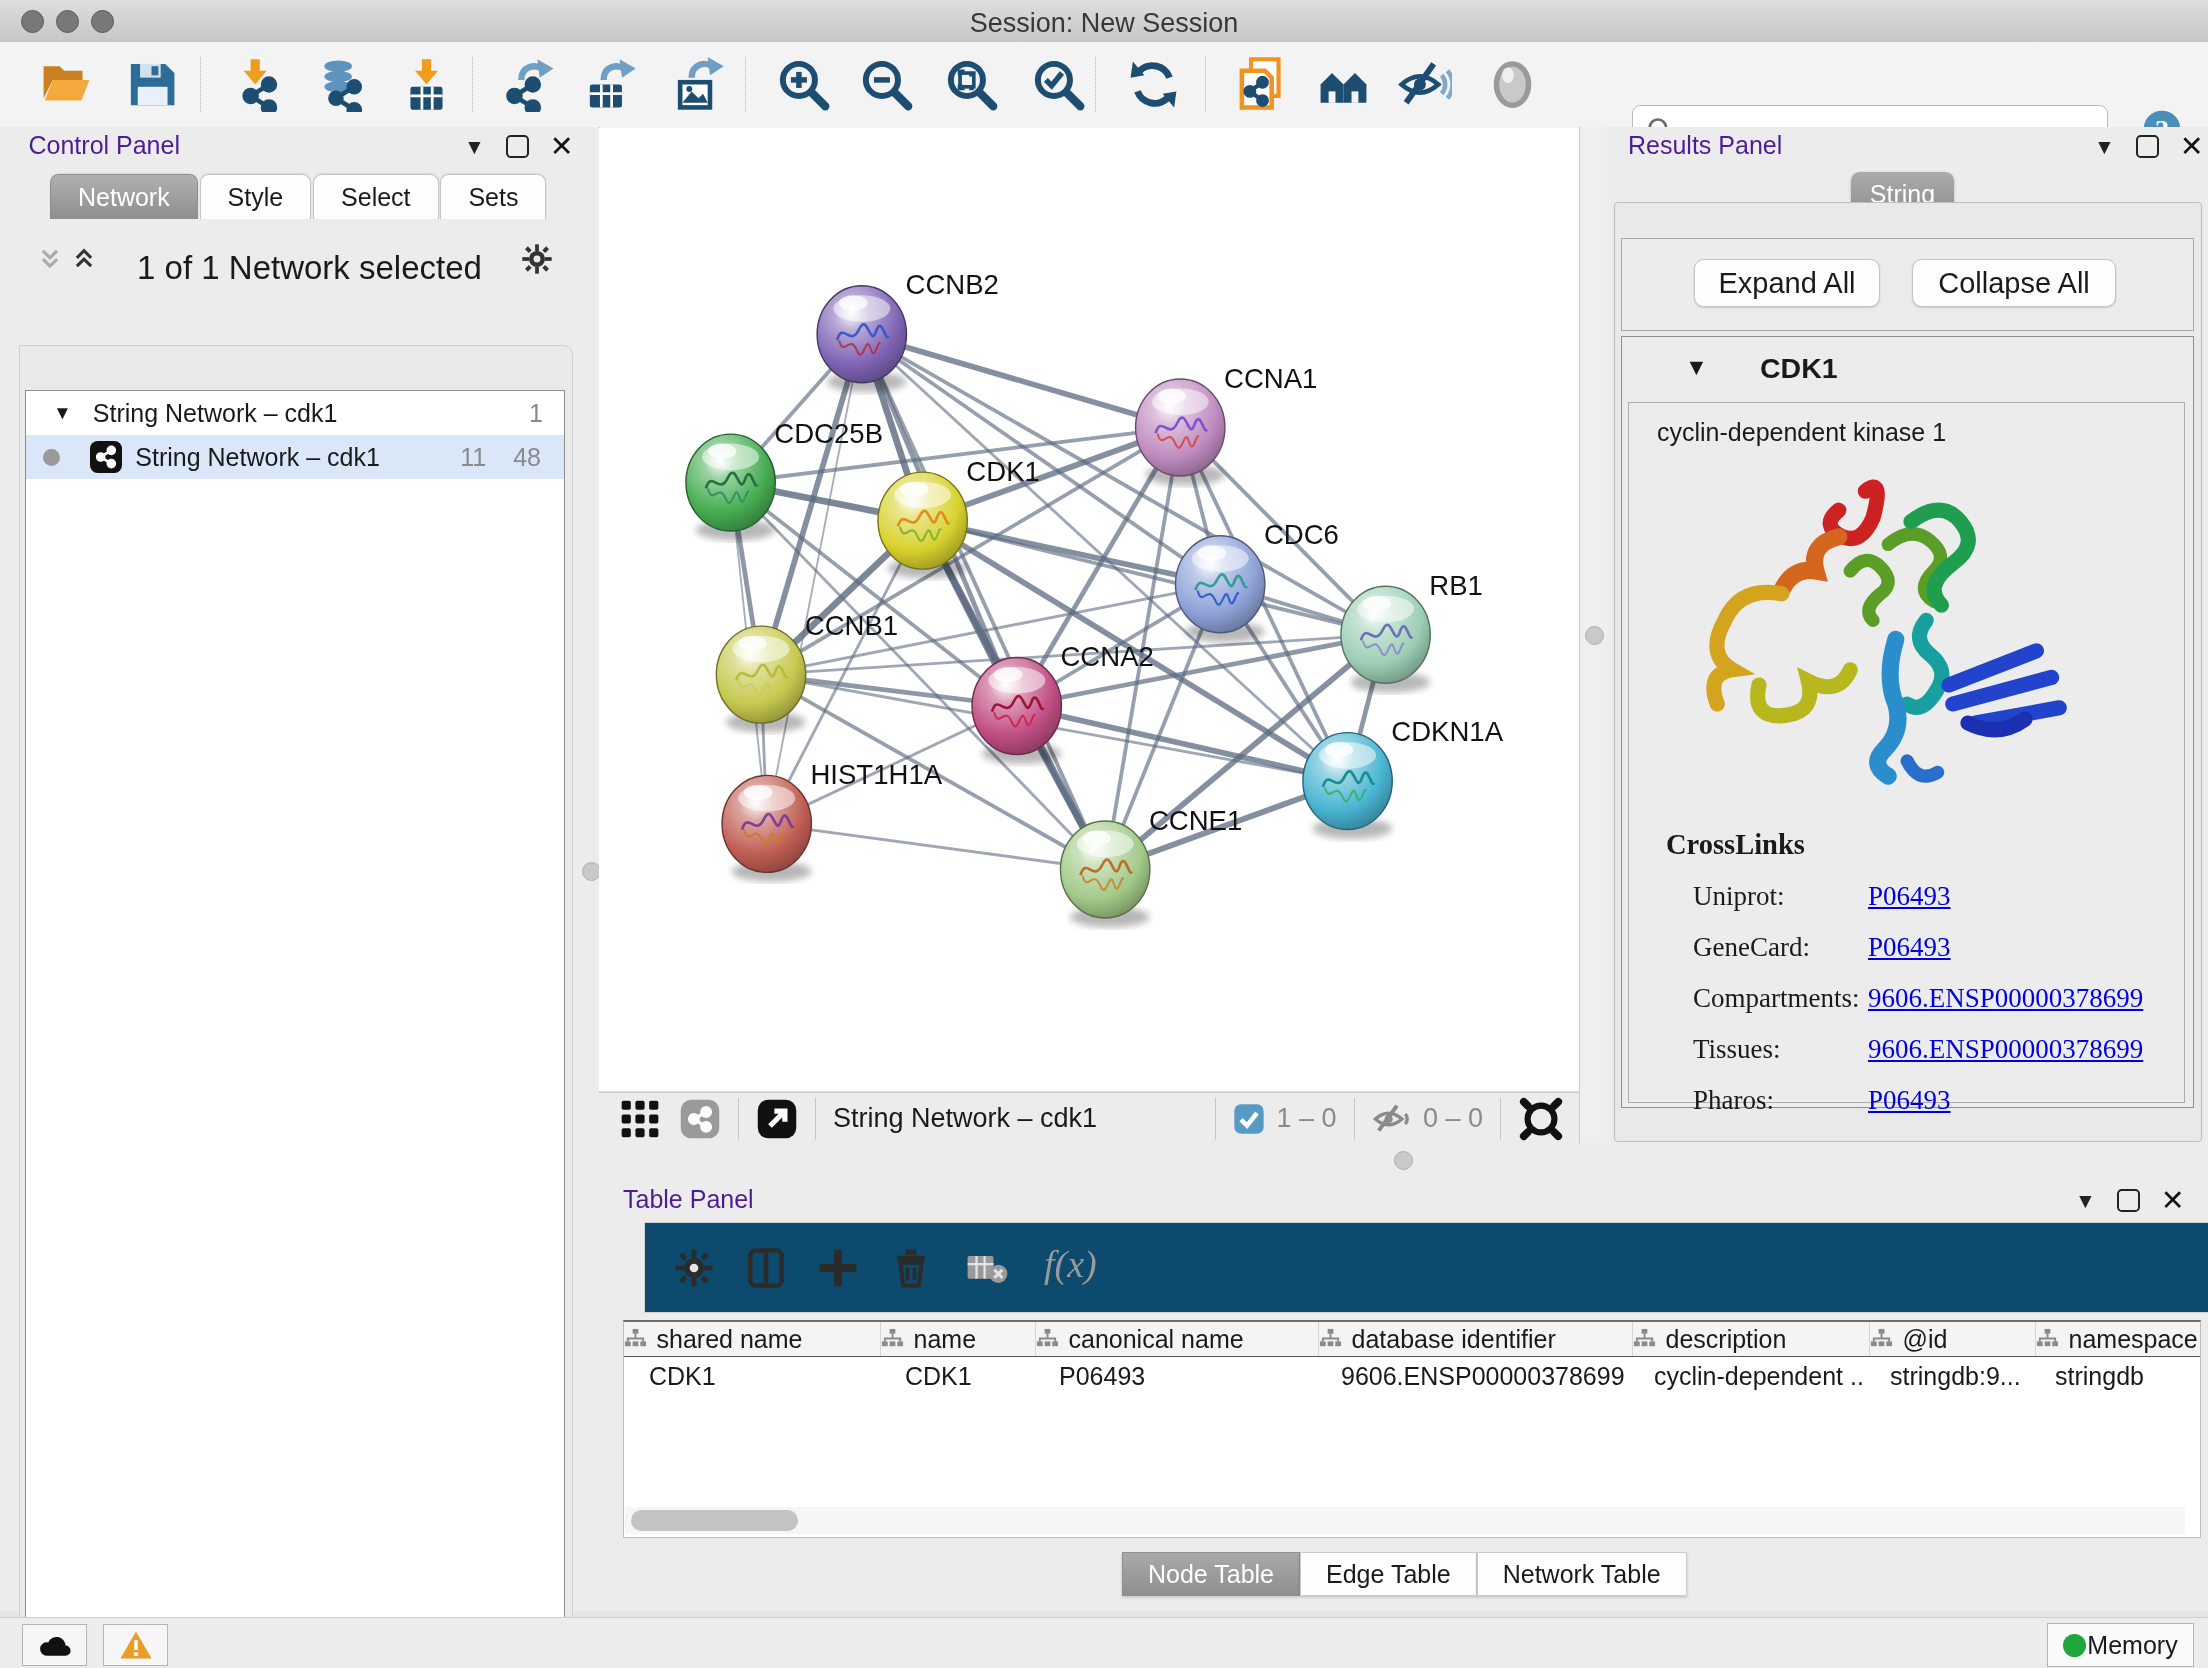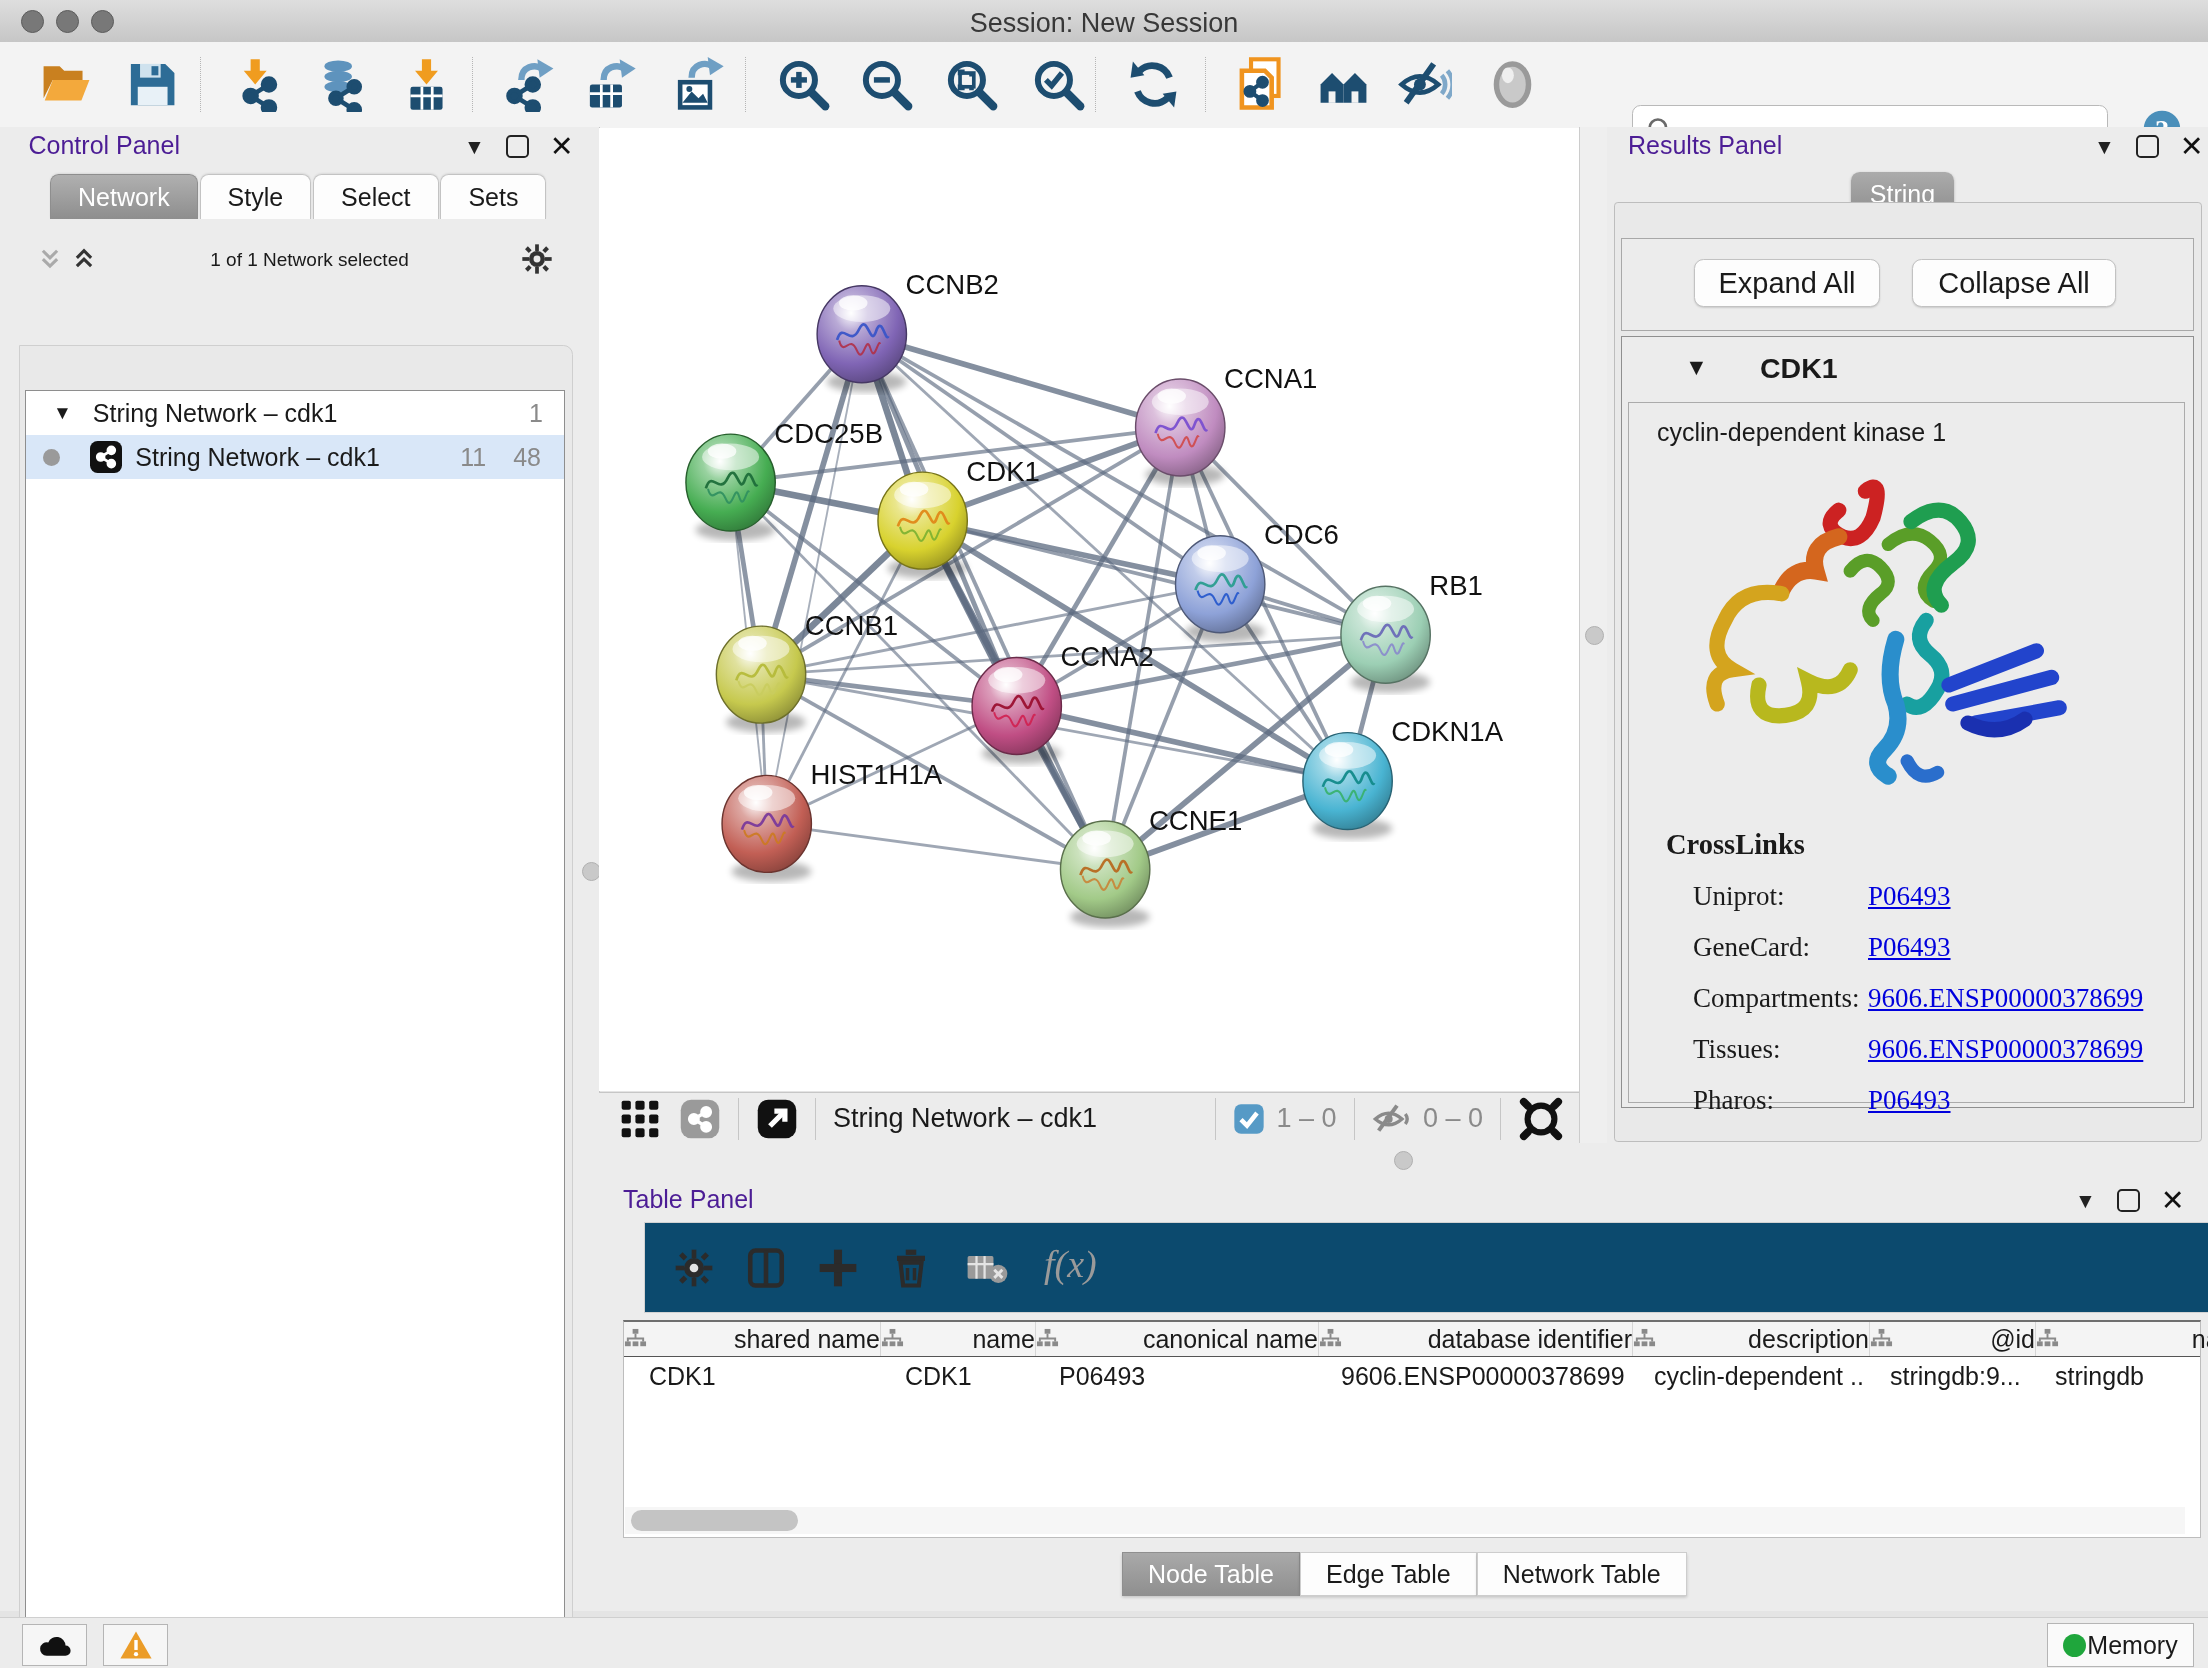--- a/index.html
+++ b/index.html
@@ -56,21 +56,21 @@
         display:flex;align-items:center;justify-content:center;box-shadow:0 1px 1.9px rgba(0,0,0,.15);}
   .cdkbox{left:1621px;top:336px;width:571px;height:770px;background:#ececec;border:1.9px solid #8f8f8f;}
   .cdkinner{left:1628px;top:402px;width:555px;height:699px;background:#ececec;border:1px solid #ababab;}
   .serif{font-family:"Liberation Serif","DejaVu Serif",serif;}
   a.xlink{color:#0000dd;text-decoration:underline;}
   
   .tpanel{left:599px;top:1179px;width:1609px;height:432px;background:#ececec;}
   .ttools{left:644px;top:1222px;width:1579px;height:89px;background:#0c4a6e;border:1px solid #d2d2d2;border-radius:0;}
   .tablebox{left:623px;top:1320px;width:1576px;height:215px;background:#fff;border:1px solid #bdbdbd;border-top:2.9px solid #6e6e6e;}
   .thead{display:flex;background:#f4f4f4;border-bottom:1.9px solid #555;height:34px;}
-  .th{display:flex;align-items:center;justify-content:space-between;gap:9.5px;font-size:25px;border-right:1px solid #d6d6d6;overflow:hidden;white-space:nowrap;flex:none;}
+  .th{display:flex;align-items:center;justify-content:flex-start;gap:9.5px;font-size:25px;border-right:1px solid #d6d6d6;overflow:hidden;white-space:nowrap;flex:none;}
   .td{font-size:25px;padding-left:25px;overflow:hidden;white-space:nowrap;flex:none;box-sizing:border-box;}
   .hscroll{left:625px;top:1507px;width:1560px;height:27px;background:#f6f6f6;}
   .hthumb{left:5.7px;top:2.9px;width:167px;height:21px;border-radius:10.5px;background:#c4c4c4;}
   .btab{height:42px;display:inline-flex;align-items:center;justify-content:center;font-size:25px;
         background:#fdfdfd;border:1px solid #cdcdcd;padding:0 25px;box-shadow:0 1.9px 2.9px rgba(0,0,0,.18);}
   .btab.sel{background:linear-gradient(#a9a9a9,#8f8f8f);color:#fff;border-color:#8f8f8f;}
   
   .statusbar{left:0;top:1617px;width:2208px;height:51px;background:#ececec;border-top:1px solid #cfcfcf;}
   .sbbtn{top:1624px;width:63px;height:40px;background:#f6f6f6;border:1.9px solid #b5b5b5;display:flex;align-items:center;justify-content:center;}
   .membtn{left:2047px;top:1623px;width:145px;height:42px;background:#fafafa;border:1.9px solid #b5b5b5;
@@ -252,21 +252,21 @@
         <polyline points="6,4 12,10 18,4"></polyline>
         <polyline points="6,11 12,17 18,11"></polyline>
       </g>
     </svg>
   <svg class="abs" style="left:68px;top:119px;width:32px;height:28.5px" viewBox="0 0 24 24">
     <g stroke="#333" stroke-width="2.6" fill="none">
         <polyline points="6,10 12,4 18,10"></polyline>
         <polyline points="6,17 12,11 18,17"></polyline>
       </g>
     </svg>
-  <div class="abs" style="left:124px;top:122px;width:371px;text-align:center;font-size:19px">1 of 1 Network selected</div>
+  <div class="abs" style="left:124px;top:122px;width:371px;text-align:center;font-size:33px">1 of 1 Network selected</div>
   <svg class="abs" style="left:521px;top:116px;width:32px;height:32px" viewBox="0 0 24 24">
     <g fill="#333">
         <circle cx="12" cy="12" r="6"></circle>
         <g>
           <rect x="10.6" y="1" width="2.8" height="5"></rect>
           <rect x="10.6" y="18" width="2.8" height="5"></rect>
           <rect x="1" y="10.6" width="5" height="2.8"></rect>
           <rect x="18" y="10.6" width="5" height="2.8"></rect>
           <rect x="3.5" y="3.5" width="4" height="3" transform="rotate(45 5.5 5)"></rect>
           <rect x="16.5" y="3.5" width="4" height="3" transform="rotate(-45 18.5 5)"></rect>

